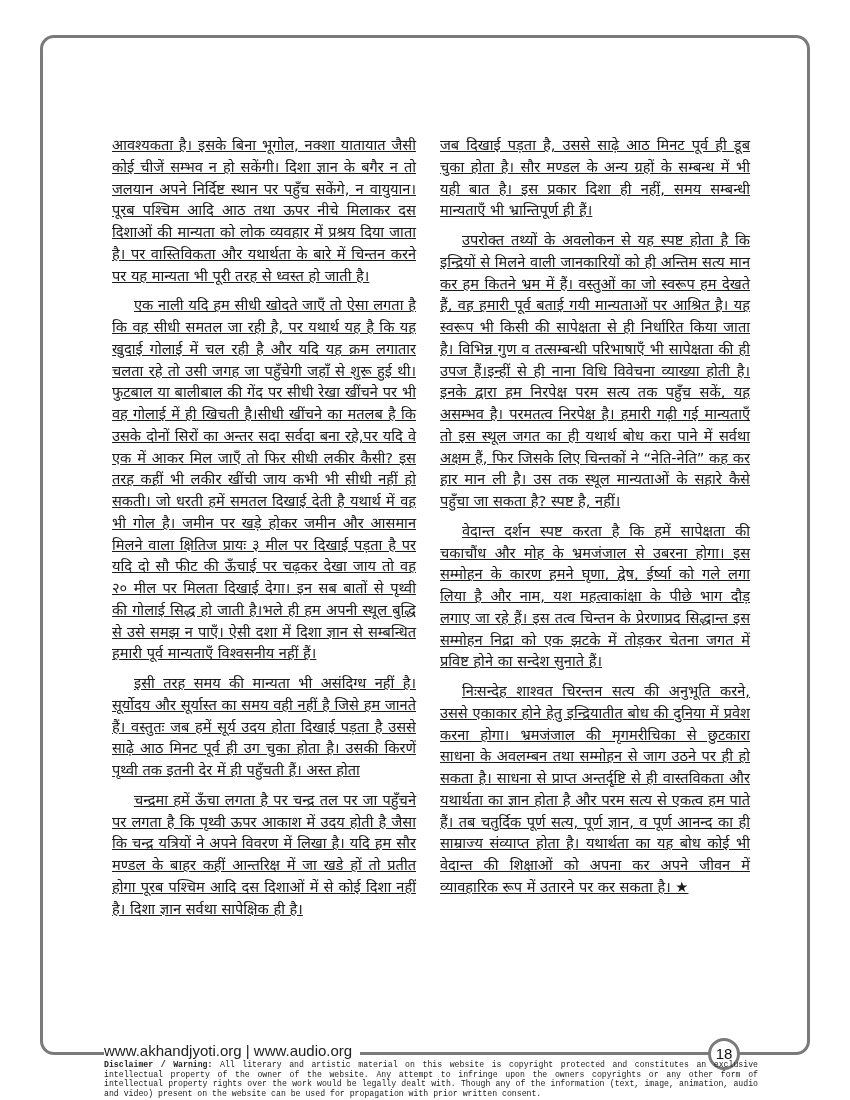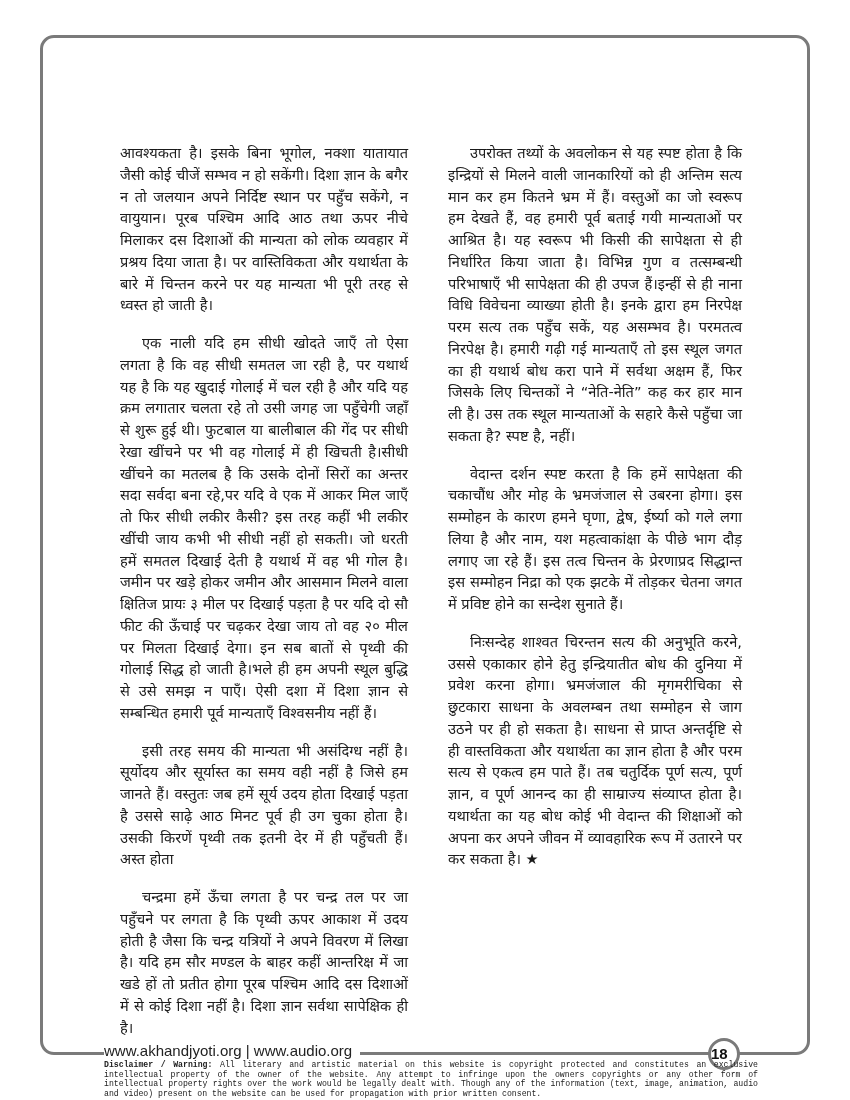--- a/index.html
+++ b/index.html
@@ -2,50 +2,51 @@
 <html><head>
 <meta charset="utf-8">
 <style>
   html, body { margin: 0; padding: 0; background: #ffffff; }
   body { width: 850px; height: 1100px; position: relative; overflow: hidden;
          font-family: "DejaVu Sans", sans-serif; color: #1a1a1a; }
   .frame { position: absolute; left: 40px; top: 35px; width: 770px; height: 1020px;
            border: 3px solid #7a7a7a; border-radius: 14px; box-sizing: border-box; }
   .col { position: absolute; top: 126px; font-size: 14.6px; line-height: 21.75px;
          text-align: justify; }
-  .col p { margin: 16px; }
+  .col p { margin: 8px; text-decoration: underline; }
   .col p.indent { text-indent: 22px; }
   .col-left { left: 104px; width: 320px; }
   .col-right { left: 432px; width: 326px; }
   .footer-url { position: absolute; left: 104px; top: 1042px; font-family: "Liberation Sans", sans-serif;
                 font-size: 15px; color: #222; background: #fff; padding-right: 8px; line-height: 18px; }
   .footer-mag { position: absolute; right: 144px; top: 1100px; font-family: "Liberation Sans", sans-serif;
                 font-size: 14px; color: #0369a1; background: #fff; padding-left: 8px; line-height: 18px; }
   .page-num { position: absolute; left: 708px; top: 1038px; width: 26px; height: 26px;
               border: 3px solid #7a7a7a; border-radius: 50%; background: #fff;
-              font-family: "Liberation Sans", sans-serif; font-weight: bold; font-size: 15px;
-              line-height: 26px; color: #111; }
+              font-family: "Liberation Sans", sans-serif; font-weight: normal; font-size: 15px;
+              text-align: center; line-height: 26px; color: #111; }
   .disclaimer { position: absolute; left: 104px; top: 1060px; width: 654px;
                 font-family: Liberation Mono, monospace; font-size: 8.2px; line-height: 9.6px;
                 color: #222; text-align: justify; }
   .disclaimer b { font-weight: bold; }
 </style>
 </head>
 <body>
 
 <div class="frame"></div>
 
 <div class="col col-left">
   <p>आवश्यकता है। इसके बिना भूगोल, नक्शा यातायात जैसी कोई चीजें सम्भव न हो सकेंगी। दिशा ज्ञान के बगैर न तो जलयान अपने निर्दिष्ट स्थान पर पहुँच सकेंगे, न वायुयान। पूरब पश्चिम आदि आठ तथा ऊपर नीचे मिलाकर दस दिशाओं की मान्यता को लोक व्यवहार में प्रश्रय दिया जाता है। पर वास्तिविकता और यथार्थता के बारे में चिन्तन करने पर यह मान्यता भी पूरी तरह से ध्वस्त हो जाती है।</p>
   <p class="indent">एक नाली यदि हम सीधी खोदते जाएँ तो ऐसा लगता है कि वह सीधी समतल जा रही है, पर यथार्थ यह है कि यह खुदाई गोलाई में चल रही है और यदि यह क्रम लगातार चलता रहे तो उसी जगह जा पहुँचेगी जहाँ से शुरू हुई थी। फुटबाल या बालीबाल की गेंद पर सीधी रेखा खींचने पर भी वह गोलाई में ही खिचती है।सीधी खींचने का मतलब है कि उसके दोनों सिरों का अन्तर सदा सर्वदा बना रहे,पर यदि वे एक में आकर मिल जाएँ तो फिर सीधी लकीर कैसी? इस तरह कहीं भी लकीर खींची जाय कभी भी सीधी नहीं हो सकती। जो धरती हमें समतल दिखाई देती है यथार्थ में वह भी गोल है। जमीन पर खड़े होकर जमीन और आसमान मिलने वाला क्षितिज प्रायः ३ मील पर दिखाई पड़ता है पर यदि दो सौ फीट की ऊँचाई पर चढ़कर देखा जाय तो वह २० मील पर मिलता दिखाई देगा। इन सब बातों से पृथ्वी की गोलाई सिद्ध हो जाती है।भले ही हम अपनी स्थूल बुद्धि से उसे समझ न पाएँ। ऐसी दशा में दिशा ज्ञान से सम्बन्धित हमारी पूर्व मान्यताएँ विश्वसनीय नहीं हैं।</p>
   <p class="indent">इसी तरह समय की मान्यता भी असंदिग्ध नहीं है। सूर्योदय और सूर्यास्त का समय वही नहीं है जिसे हम जानते हैं। वस्तुतः जब हमें सूर्य उदय होता दिखाई पड़ता है उससे साढ़े आठ मिनट पूर्व ही उग चुका होता है। उसकी किरणें पृथ्वी तक इतनी देर में ही पहुँचती हैं। अस्त होता</p>
   <p class="indent">चन्द्रमा हमें ऊँचा लगता है पर चन्द्र तल पर जा पहुँचने पर लगता है कि पृथ्वी ऊपर आकाश में उदय होती है जैसा कि चन्द्र यत्रियों ने अपने विवरण में लिखा है। यदि हम सौर मण्डल के बाहर कहीं आन्तरिक्ष में जा खडे हों तो प्रतीत होगा पूरब पश्चिम आदि दस दिशाओं में से कोई दिशा नहीं है। दिशा ज्ञान सर्वथा सापेक्षिक ही है।</p>
 </div>
 
 <div class="col col-right">
+  <p>जब दिखाई पड़ता है, उससे साढ़े आठ मिनट पूर्व ही डूब चुका होता है। सौर मण्डल के अन्य ग्रहों के सम्बन्ध में भी यही बात है। इस प्रकार दिशा ही नहीं, समय सम्बन्धी मान्यताएँ भी भ्रान्तिपूर्ण ही हैं।</p>
   <p class="indent">उपरोक्त तथ्यों के अवलोकन से यह स्पष्ट होता है कि इन्द्रियों से मिलने वाली जानकारियों को ही अन्तिम सत्य मान कर हम कितने भ्रम में हैं। वस्तुओं का जो स्वरूप हम देखते हैं, वह हमारी पूर्व बताई गयी मान्यताओं पर आश्रित है। यह स्वरूप भी किसी की सापेक्षता से ही निर्धारित किया जाता है। विभिन्न गुण व तत्सम्बन्धी परिभाषाएँ भी सापेक्षता की ही उपज हैं।इन्हीं से ही नाना विधि विवेचना व्याख्या होती है। इनके द्वारा हम निरपेक्ष परम सत्य तक पहुँच सकें, यह असम्भव है। परमतत्व निरपेक्ष है। हमारी गढ़ी गई मान्यताएँ तो इस स्थूल जगत का ही यथार्थ बोध करा पाने में सर्वथा अक्षम हैं, फिर जिसके लिए चिन्तकों ने “नेति-नेति” कह कर हार मान ली है। उस तक स्थूल मान्यताओं के सहारे कैसे पहुँचा जा सकता है? स्पष्ट है, नहीं।</p>
   <p class="indent">वेदान्त दर्शन स्पष्ट करता है कि हमें सापेक्षता की चकाचौंध और मोह के भ्रमजंजाल से उबरना होगा। इस सम्मोहन के कारण हमने घृणा, द्वेष, ईर्ष्या को गले लगा लिया है और नाम, यश महत्वाकांक्षा के पीछे भाग दौड़ लगाए जा रहे हैं। इस तत्व चिन्तन के प्रेरणाप्रद सिद्धान्त इस सम्मोहन निद्रा को एक झटके में तोड़कर चेतना जगत में प्रविष्ट होने का सन्देश सुनाते हैं।</p>
   <p class="indent">निःसन्देह शाश्वत चिरन्तन सत्य की अनुभूति करने, उससे एकाकार होने हेतु इन्द्रियातीत बोध की दुनिया में प्रवेश करना होगा। भ्रमजंजाल की मृगमरीचिका से छुटकारा साधना के अवलम्बन तथा सम्मोहन से जाग उठने पर ही हो सकता है। साधना से प्राप्त अन्तर्दृष्टि से ही वास्तविकता और यथार्थता का ज्ञान होता है और परम सत्य से एकत्व हम पाते हैं। तब चतुर्दिक पूर्ण सत्य, पूर्ण ज्ञान, व पूर्ण आनन्द का ही साम्राज्य संव्याप्त होता है। यथार्थता का यह बोध कोई भी वेदान्त की शिक्षाओं को अपना कर अपने जीवन में व्यावहारिक रूप में उतारने पर कर सकता है। ★</p>
 </div>
 
 <div class="footer-url">www.akhandjyoti.org | www.audio.org</div>
 <div class="footer-mag">Akhand Jyoti - December, 1987</div>
 <div class="page-num">18</div>
 
 <div class="disclaimer">

